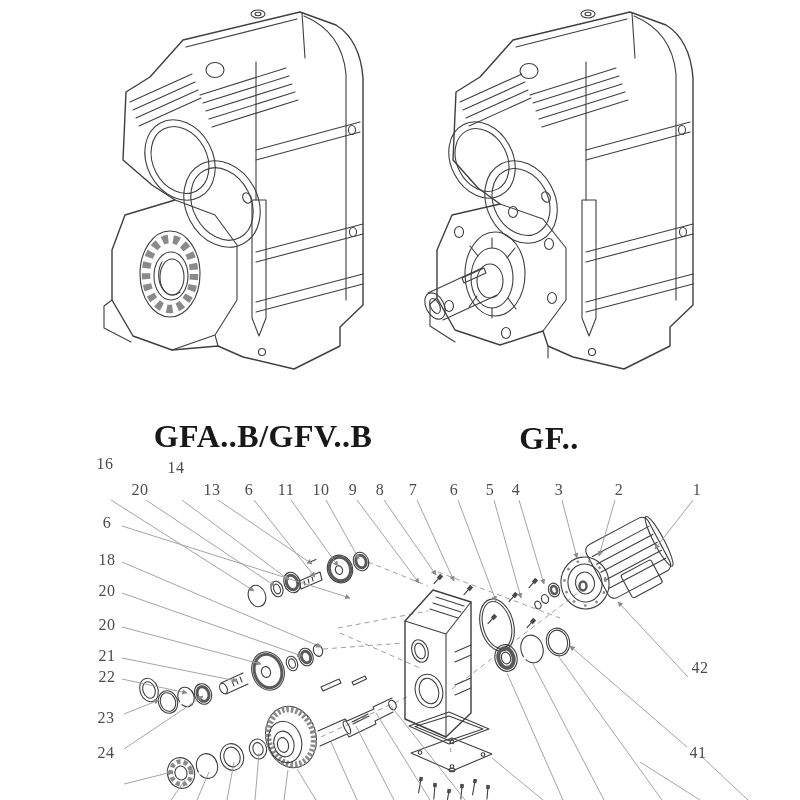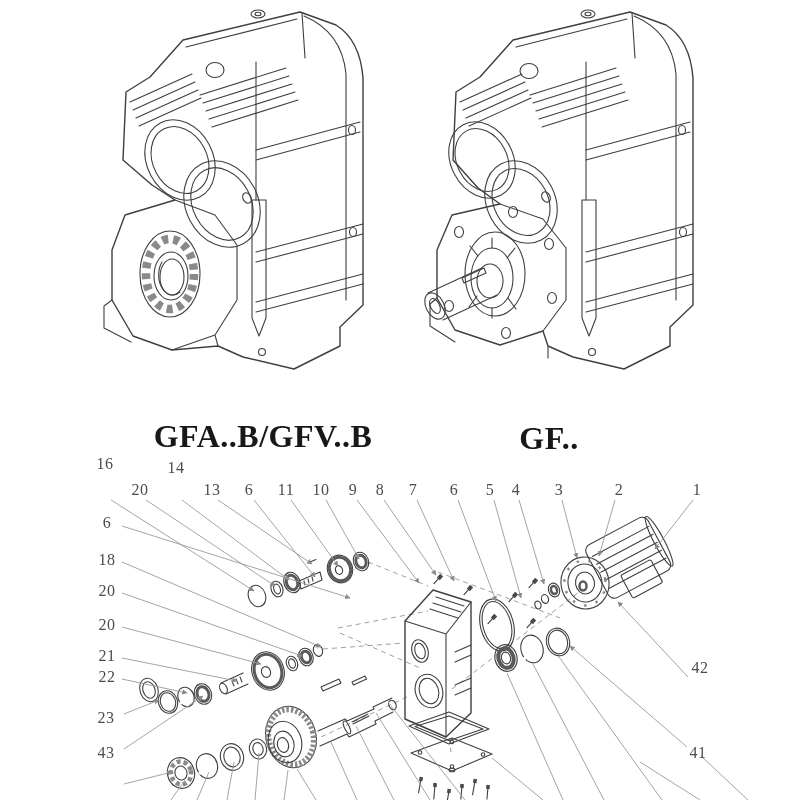--- a/index.html
+++ b/index.html
@@ -379,19 +379,19 @@
 <span class="callout" style="left:619px;top:490px">2</span>
 <span class="callout" style="left:697px;top:490px">1</span>
 
 <span class="callout" style="left:107px;top:523px">6</span>
 <span class="callout" style="left:107px;top:560px">18</span>
 <span class="callout" style="left:107px;top:591px">20</span>
 <span class="callout" style="left:107px;top:625px">20</span>
 <span class="callout" style="left:107px;top:656px">21</span>
 <span class="callout" style="left:107px;top:677px">22</span>
 <span class="callout" style="left:106px;top:718px">23</span>
-<span class="callout" style="left:106px;top:753px">43</span>
+<span class="callout" style="left:106px;top:753px">24</span>
 <span class="callout" style="left:106px;top:808px">25</span>
 
 <span class="callout" style="left:700px;top:668px">42</span>
 <span class="callout" style="left:698px;top:753px">41</span>
 
 </div>
 
 </body></html>

